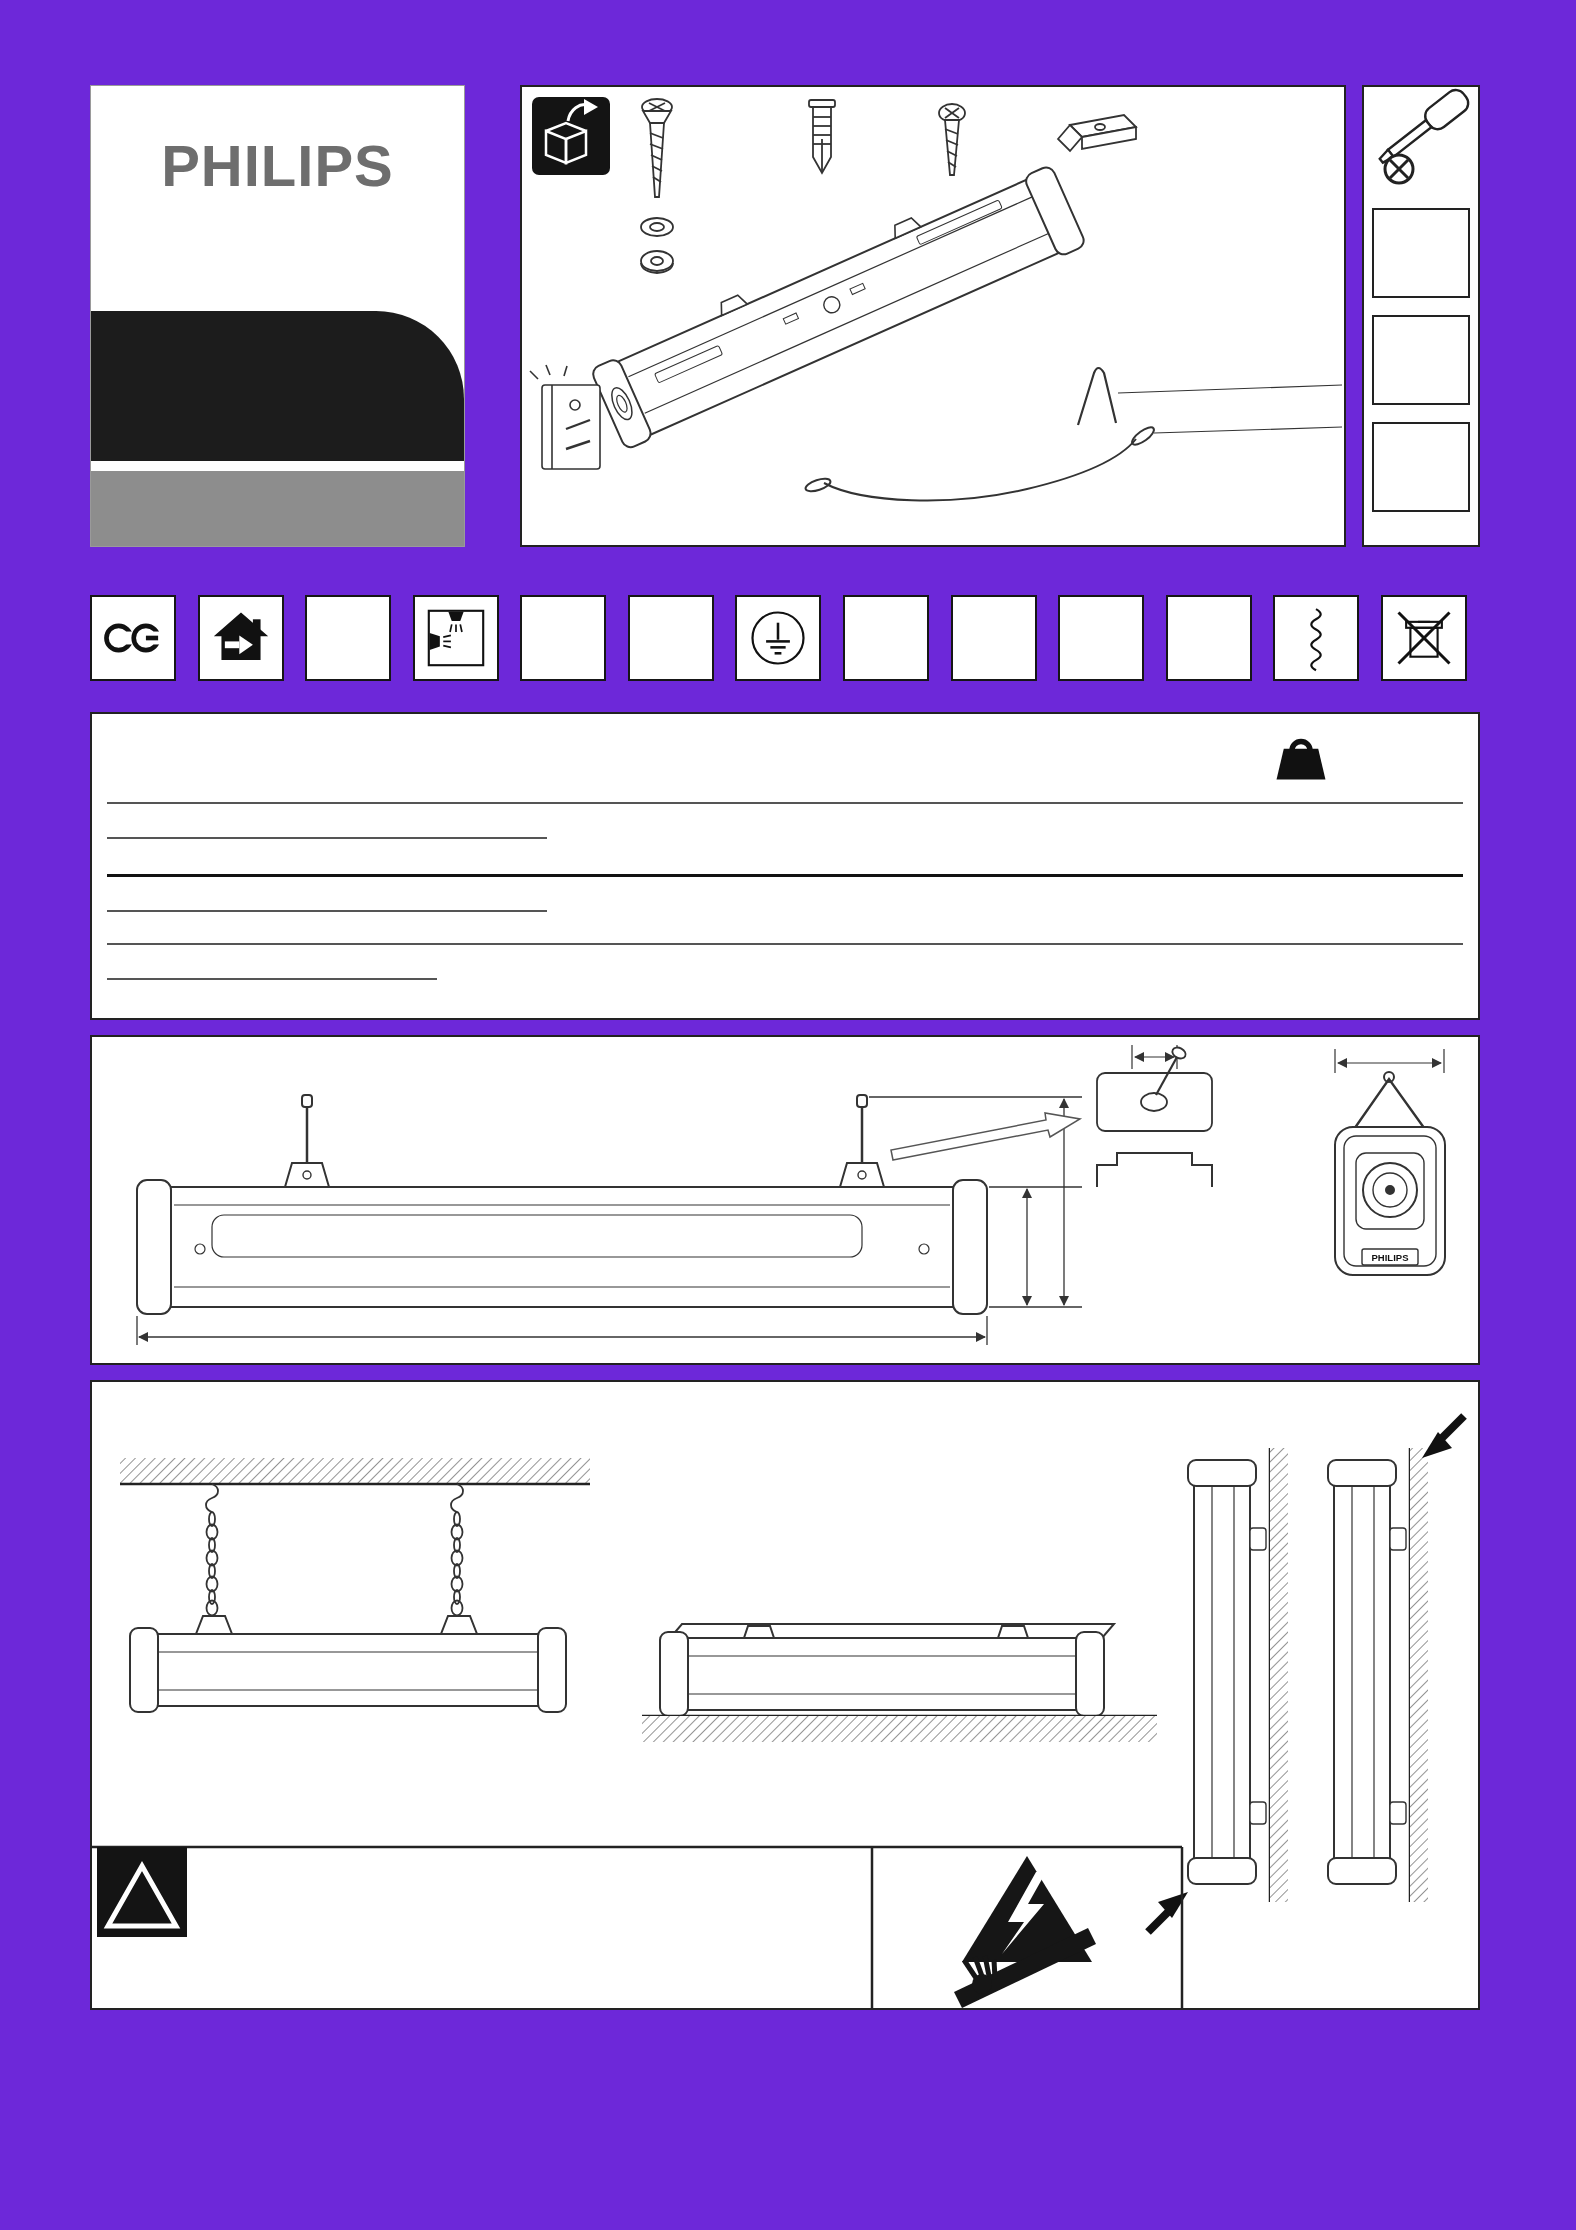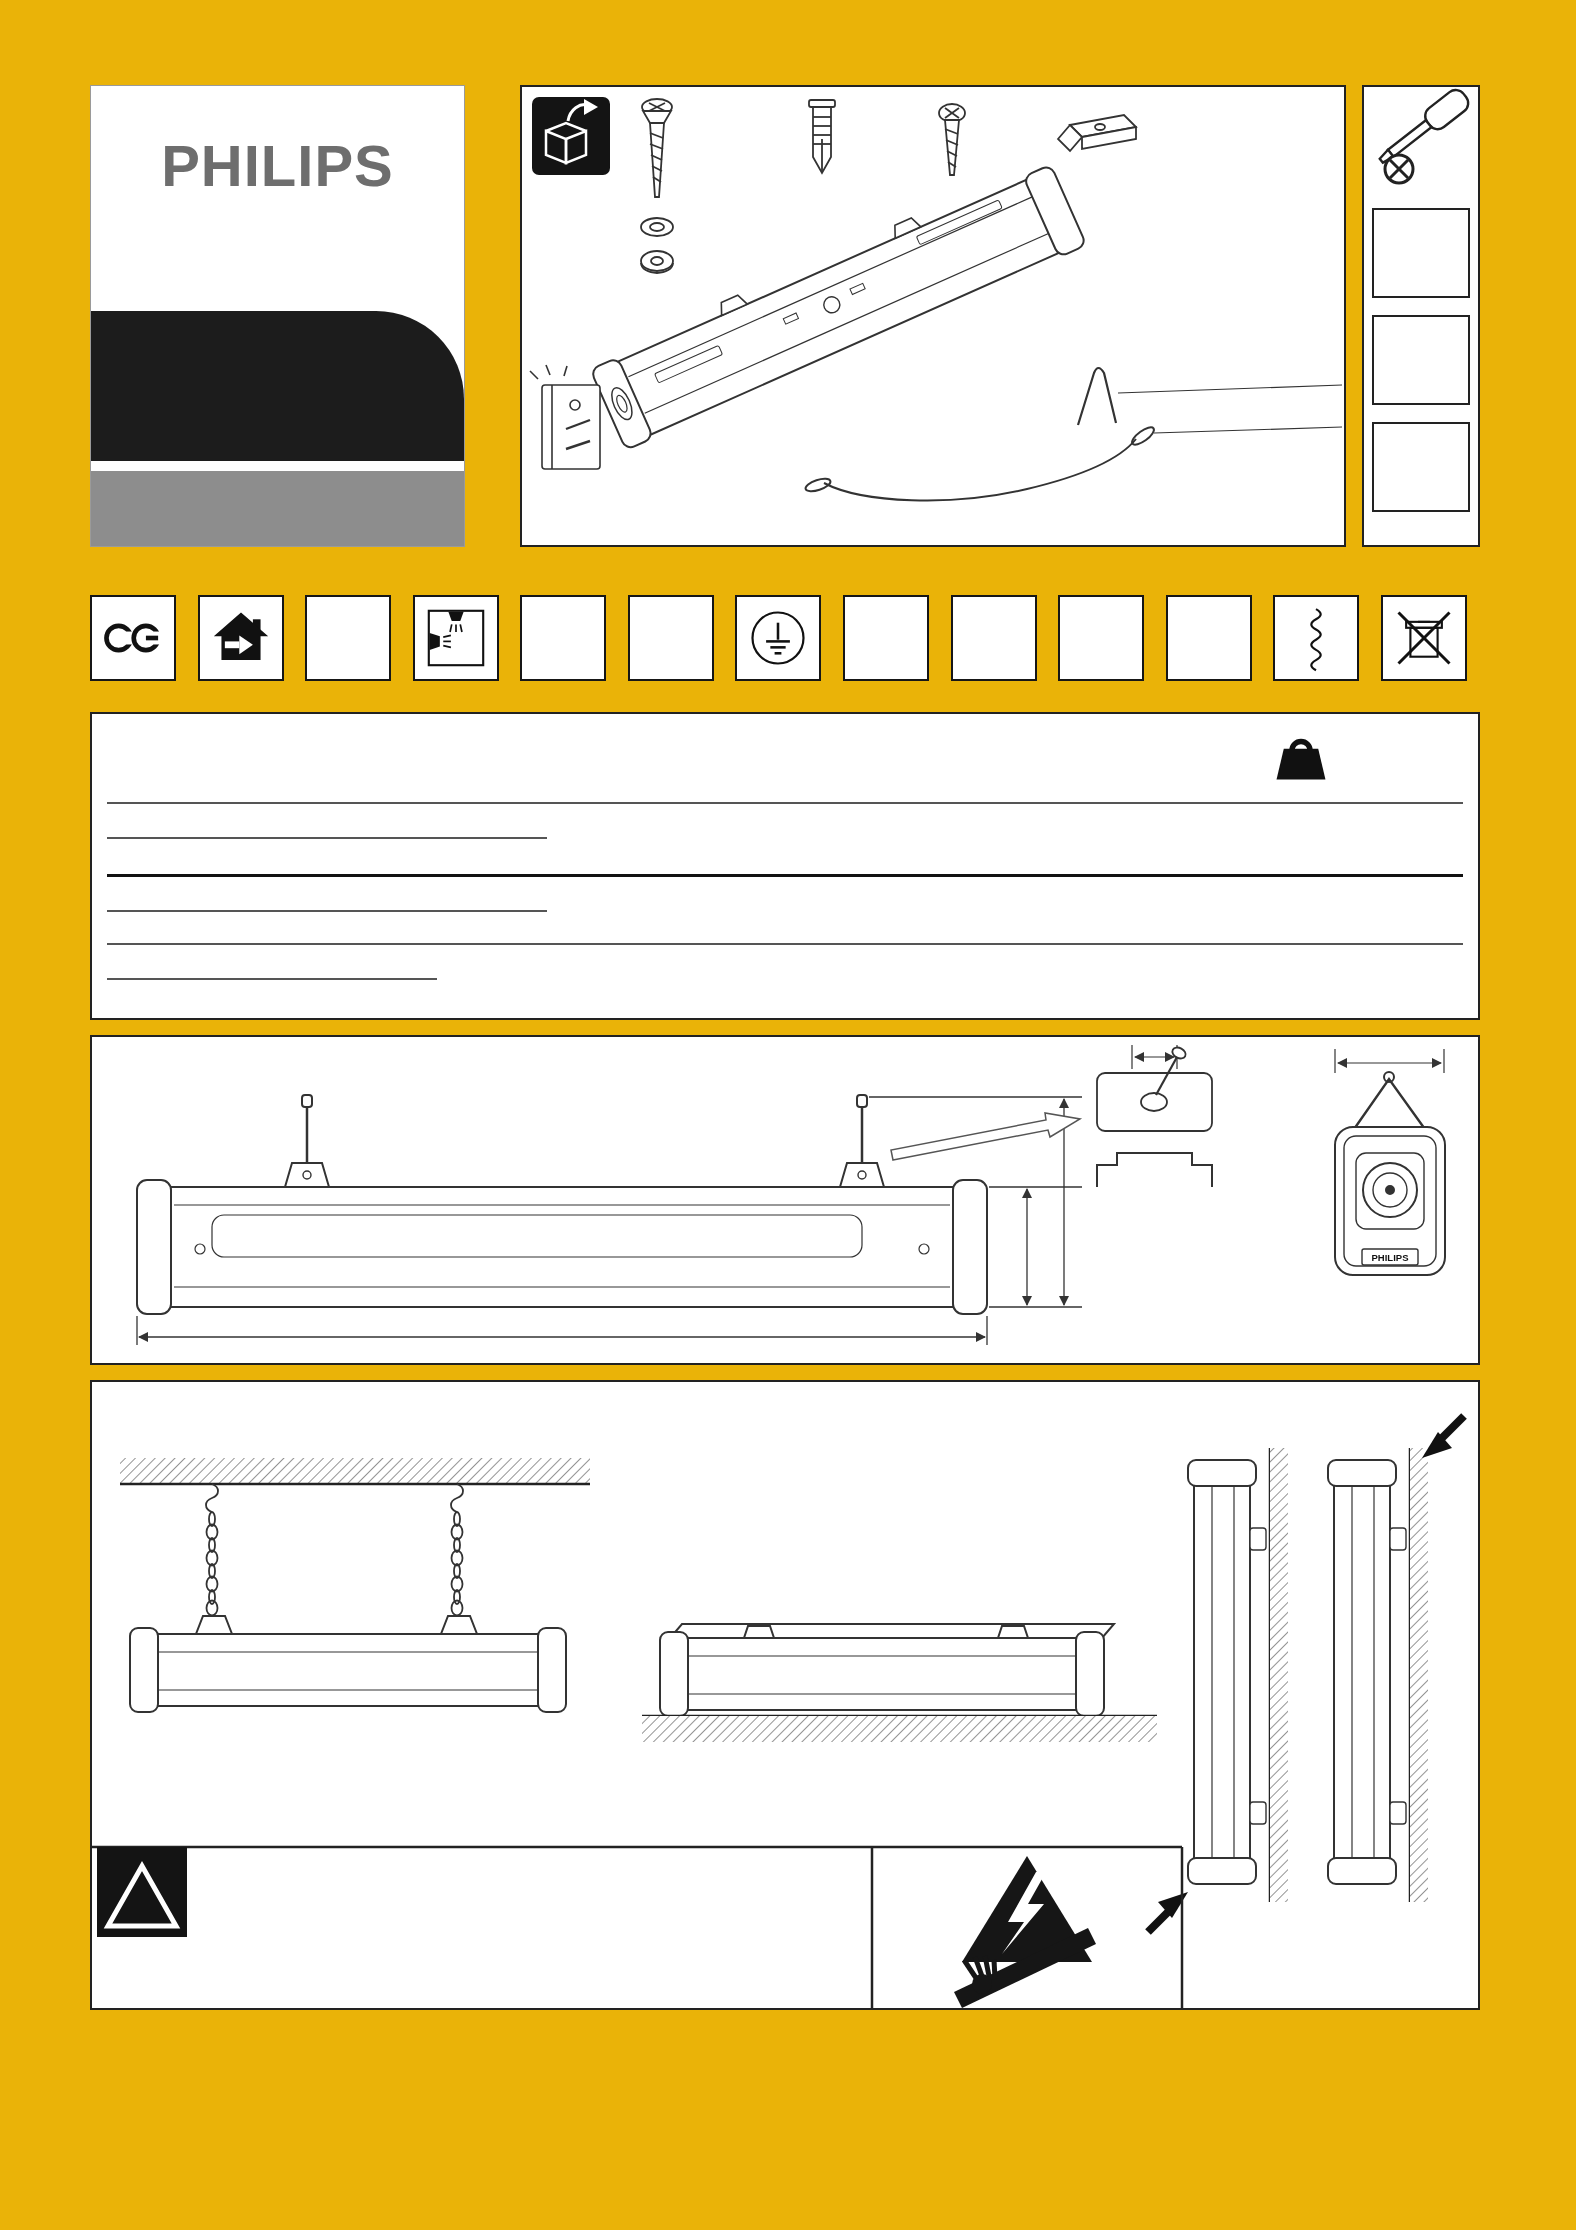--- a/index.html
+++ b/index.html
@@ -1,18 +1,18 @@
 <!DOCTYPE html>
 <html><head>
 <meta charset="utf-8">
 <style>
   * { margin:0; padding:0; box-sizing:border-box; }
   html,body { background:#ffffff; }
   .page {
-    position:relative; width:1576px; height:2230px; background:#eab308;
+    position:relative; width:1576px; height:2230px; background:#6d28d9;
     font-family:"Liberation Sans", sans-serif; overflow:hidden;
   }
   .abs { position:absolute; }
 
   
   .logo-panel { left:90px; top:85px; width:375px; height:462px; border:1px solid #9a9a9a; background:#fff; overflow:hidden; }
   .wordmark { width:100%; text-align:center; margin-top:46px; font-size:58px; font-weight:700; letter-spacing:1px; }
   .dark-band { position:absolute; left:0; right:0; top:225px; height:150px; border-top-right-radius:88px; }
   .gray-band { position:absolute; left:0; right:0; top:385px; height:77px; }
 

